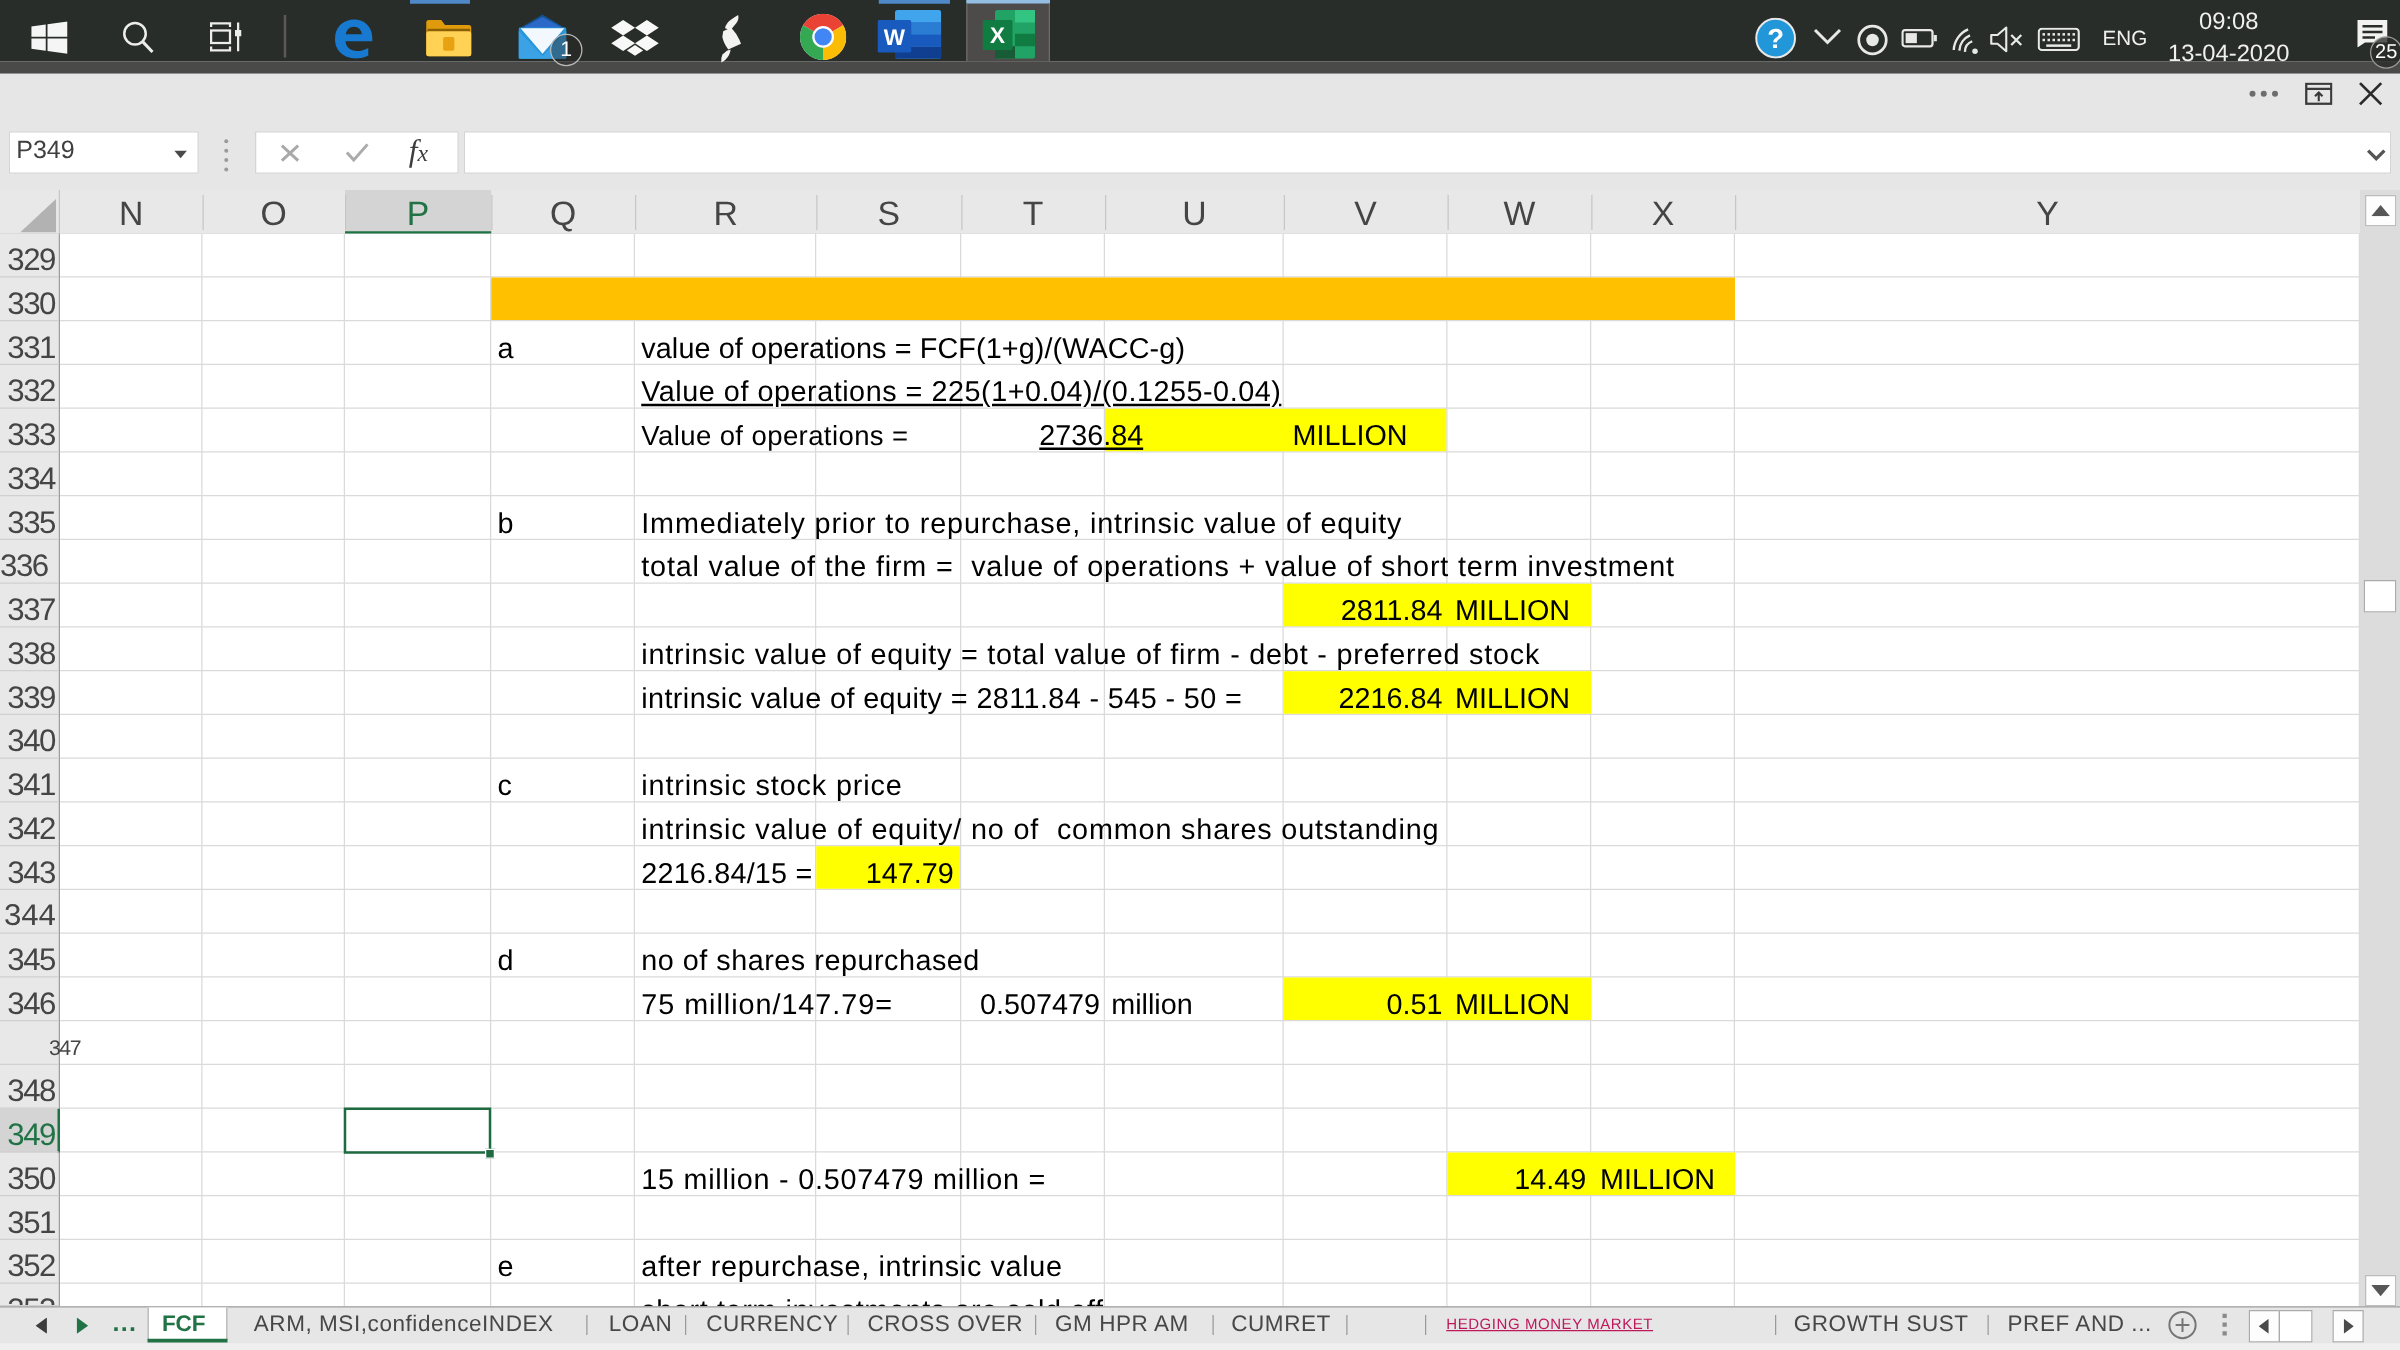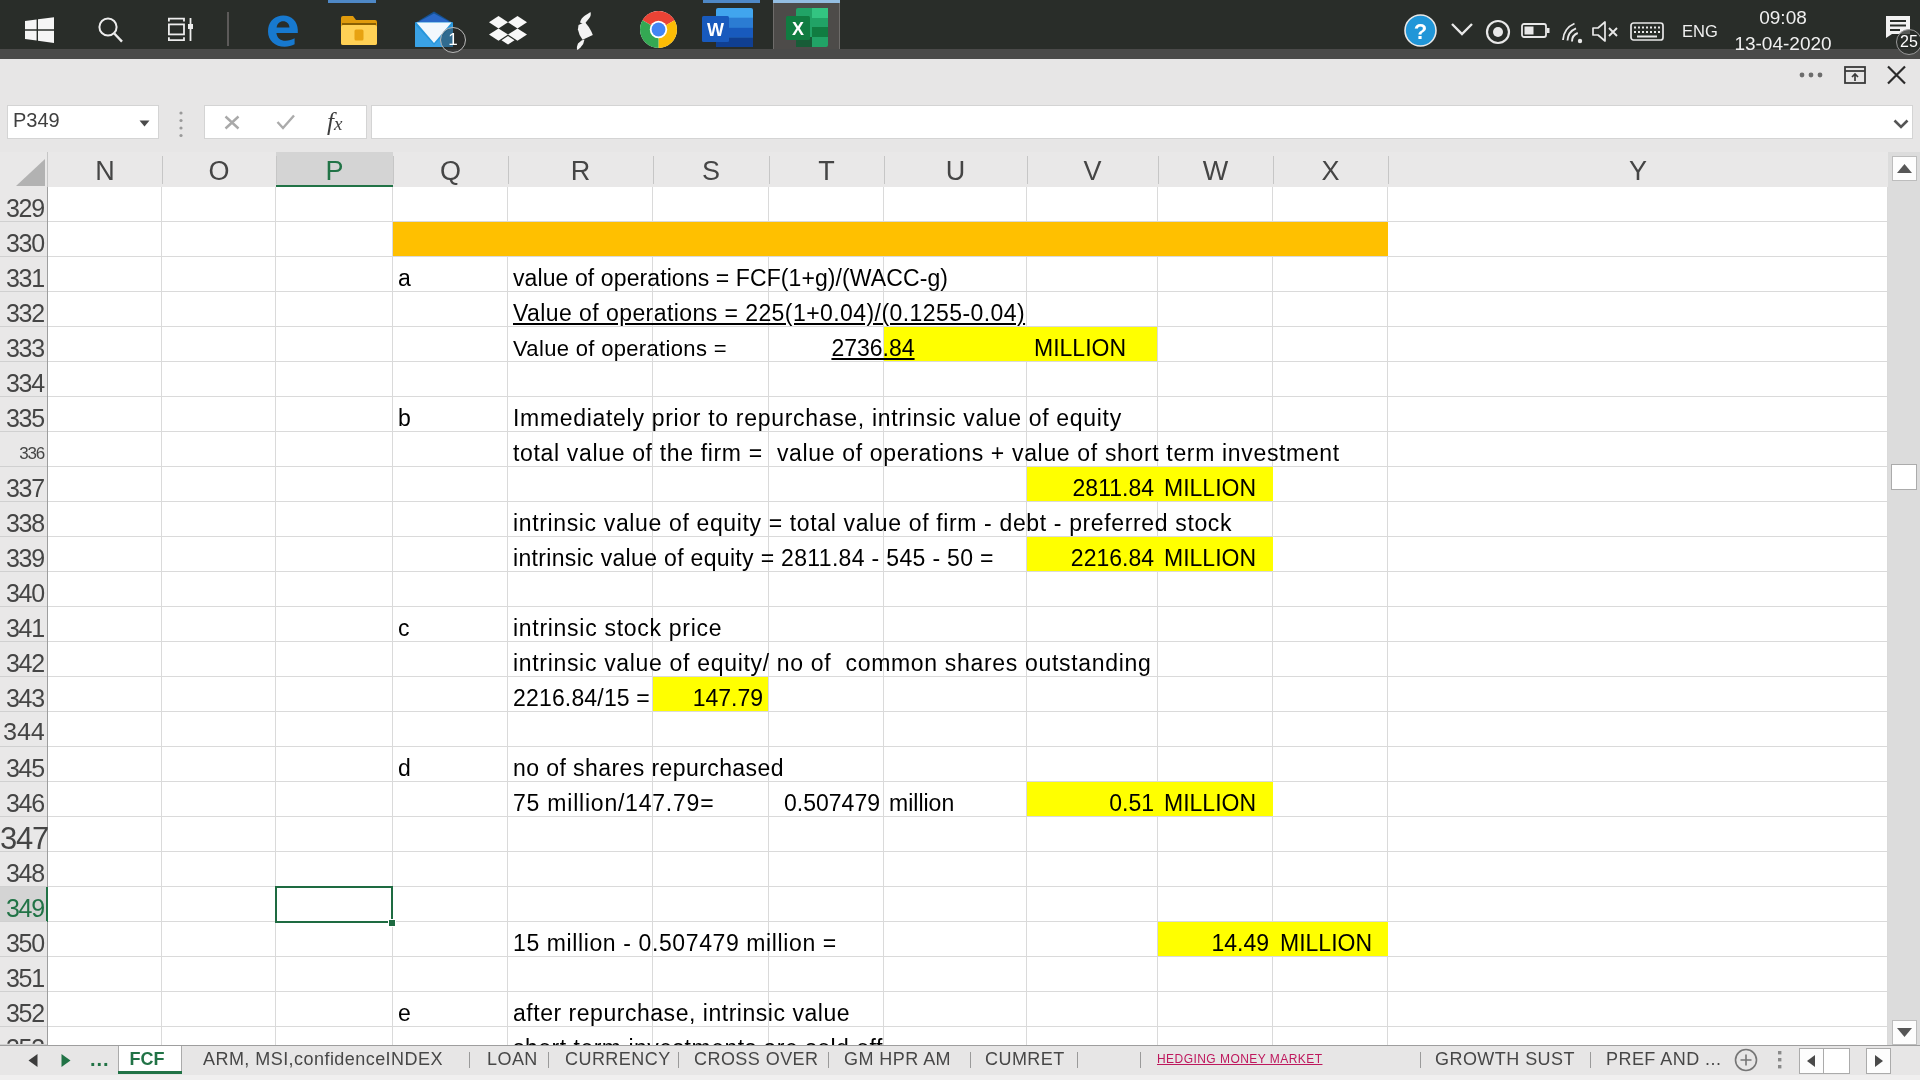--- a/index.html
+++ b/index.html
@@ -226,21 +226,21 @@
 <div class="abs" style="left:0;top:261px;width:44px;height:35px;line-height:35px;text-align:right;font-size:25px;letter-spacing:-1.2px;color:#454545;">331</div>
 <div class="abs" style="left:0;top:291px;width:47px;height:1px;background:#d0d0d0;"></div>
 <div class="abs" style="left:0;top:296px;width:44px;height:35px;line-height:35px;text-align:right;font-size:25px;letter-spacing:-1.2px;color:#454545;">332</div>
 <div class="abs" style="left:0;top:326px;width:47px;height:1px;background:#d0d0d0;"></div>
 <div class="abs" style="left:0;top:331px;width:44px;height:35px;line-height:35px;text-align:right;font-size:25px;letter-spacing:-1.2px;color:#454545;">333</div>
 <div class="abs" style="left:0;top:361px;width:47px;height:1px;background:#d0d0d0;"></div>
 <div class="abs" style="left:0;top:366px;width:44px;height:35px;line-height:35px;text-align:right;font-size:25px;letter-spacing:-1.2px;color:#454545;">334</div>
 <div class="abs" style="left:0;top:396px;width:47px;height:1px;background:#d0d0d0;"></div>
 <div class="abs" style="left:0;top:401px;width:44px;height:35px;line-height:35px;text-align:right;font-size:25px;letter-spacing:-1.2px;color:#454545;">335</div>
 <div class="abs" style="left:0;top:431px;width:47px;height:1px;background:#d0d0d0;"></div>
-<div class="abs" style="left:0;top:436px;width:44px;height:35px;line-height:35px;text-align:right;font-size:17px;letter-spacing:-1.2px;color:#454545;">336</div>
+<div class="abs" style="left:0;top:436px;width:44px;height:35px;line-height:35px;font-size:25px;letter-spacing:-1.2px;color:#454545;">336</div>
 <div class="abs" style="left:0;top:466px;width:47px;height:1px;background:#d0d0d0;"></div>
 <div class="abs" style="left:0;top:471px;width:44px;height:35px;line-height:35px;text-align:right;font-size:25px;letter-spacing:-1.2px;color:#454545;">337</div>
 <div class="abs" style="left:0;top:501px;width:47px;height:1px;background:#d0d0d0;"></div>
 <div class="abs" style="left:0;top:506px;width:44px;height:35px;line-height:35px;text-align:right;font-size:25px;letter-spacing:-1.2px;color:#454545;">338</div>
 <div class="abs" style="left:0;top:536px;width:47px;height:1px;background:#d0d0d0;"></div>
 <div class="abs" style="left:0;top:541px;width:44px;height:35px;line-height:35px;text-align:right;font-size:25px;letter-spacing:-1.2px;color:#454545;">339</div>
 <div class="abs" style="left:0;top:571px;width:47px;height:1px;background:#d0d0d0;"></div>
 <div class="abs" style="left:0;top:576px;width:44px;height:35px;line-height:35px;text-align:right;font-size:25px;letter-spacing:-1.2px;color:#454545;">340</div>
 <div class="abs" style="left:0;top:606px;width:47px;height:1px;background:#d0d0d0;"></div>
 <div class="abs" style="left:0;top:611px;width:44px;height:35px;line-height:35px;text-align:right;font-size:25px;letter-spacing:-1.2px;color:#454545;">341</div>
@@ -248,21 +248,21 @@
 <div class="abs" style="left:0;top:646px;width:44px;height:35px;line-height:35px;text-align:right;font-size:25px;letter-spacing:-1.2px;color:#454545;">342</div>
 <div class="abs" style="left:0;top:676px;width:47px;height:1px;background:#d0d0d0;"></div>
 <div class="abs" style="left:0;top:681px;width:44px;height:35px;line-height:35px;text-align:right;font-size:25px;letter-spacing:-1.2px;color:#454545;">343</div>
 <div class="abs" style="left:0;top:711px;width:47px;height:1px;background:#d0d0d0;"></div>
 <div class="abs" style="left:0;top:716px;width:44px;height:35px;line-height:35px;text-align:right;font-size:25px;letter-spacing:-1.2px;color:#454545;font-family:Liberation Mono, monospace;">344</div>
 <div class="abs" style="left:0;top:746px;width:47px;height:1px;background:#d0d0d0;"></div>
 <div class="abs" style="left:0;top:751px;width:44px;height:35px;line-height:35px;text-align:right;font-size:25px;letter-spacing:-1.2px;color:#454545;">345</div>
 <div class="abs" style="left:0;top:781px;width:47px;height:1px;background:#d0d0d0;"></div>
 <div class="abs" style="left:0;top:786px;width:44px;height:35px;line-height:35px;text-align:right;font-size:25px;letter-spacing:-1.2px;color:#454545;">346</div>
 <div class="abs" style="left:0;top:816px;width:47px;height:1px;background:#d0d0d0;"></div>
-<div class="abs" style="left:0;top:821px;width:44px;height:35px;line-height:35px;text-align:right;font-size:31px;letter-spacing:-1.2px;color:#454545;">347</div>
+<div class="abs" style="left:0;top:821px;width:44px;height:35px;line-height:35px;text-align:right;font-size:17px;letter-spacing:-1.2px;color:#454545;padding-left:20px;">347</div>
 <div class="abs" style="left:0;top:851px;width:47px;height:1px;background:#d0d0d0;"></div>
 <div class="abs" style="left:0;top:856px;width:44px;height:35px;line-height:35px;text-align:right;font-size:25px;letter-spacing:-1.2px;color:#454545;">348</div>
 <div class="abs" style="left:0;top:886px;width:47px;height:1px;background:#d0d0d0;"></div>
 <div class="abs" style="left:0;top:887px;width:46px;height:35px;background:#d4d4d4;border-right:2px solid #217346;"></div>
 <div class="abs" style="left:0;top:891px;width:44px;height:35px;line-height:35px;text-align:right;font-size:25px;letter-spacing:-1.2px;color:#217346;">349</div>
 <div class="abs" style="left:0;top:921px;width:47px;height:1px;background:#d0d0d0;"></div>
 <div class="abs" style="left:0;top:926px;width:44px;height:35px;line-height:35px;text-align:right;font-size:25px;letter-spacing:-1.2px;color:#454545;">350</div>
 <div class="abs" style="left:0;top:956px;width:47px;height:1px;background:#d0d0d0;"></div>
 <div class="abs" style="left:0;top:961px;width:44px;height:35px;line-height:35px;text-align:right;font-size:25px;letter-spacing:-1.2px;color:#454545;">351</div>
 <div class="abs" style="left:0;top:991px;width:47px;height:1px;background:#d0d0d0;"></div>

